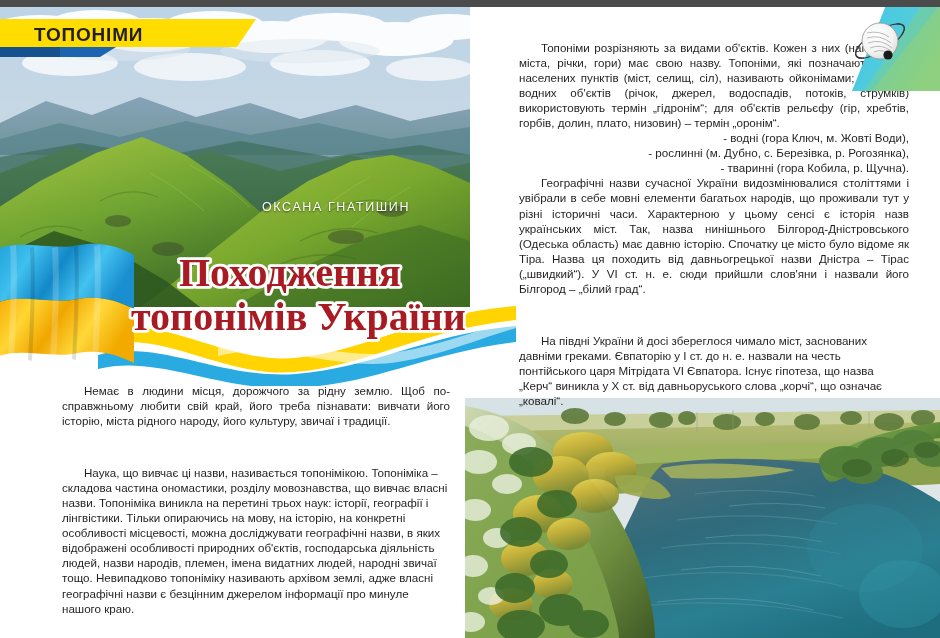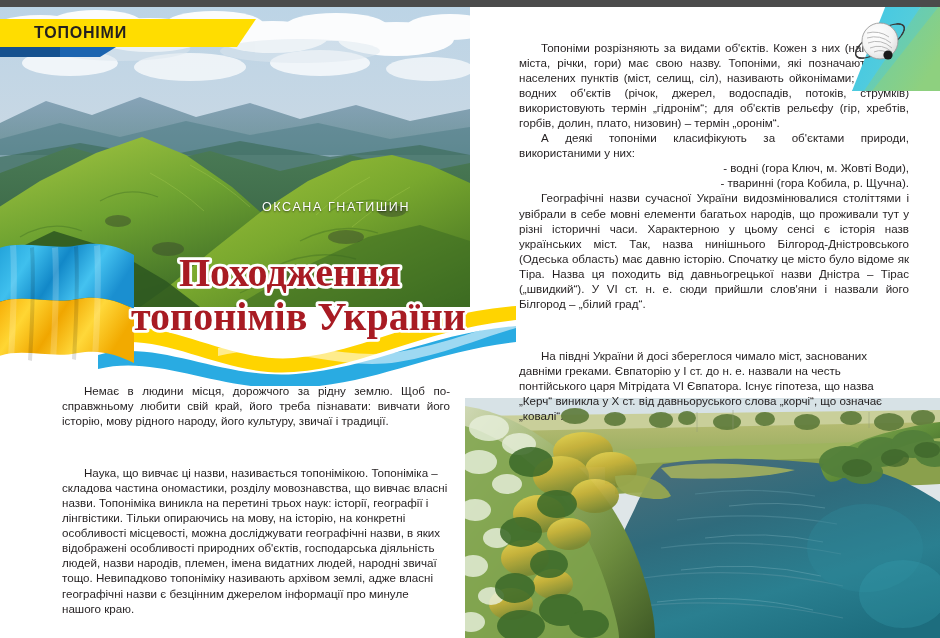--- a/index.html
+++ b/index.html
@@ -45,21 +45,21 @@
   .banner-yellow {
     position: absolute;
     left: 0; top: 0;
     width: 256px; height: 28px;
     background: #ffdd00;
     clip-path: polygon(0 0, 256px 0, 237px 28px, 0 28px);
   }
   .banner-label {
     position: absolute;
     left: 34px; top: 5px;
-    font-size: 16px;
+    font-size: 19px;
     font-weight: bold;
     letter-spacing: 0.8px;
     color: #231f20;
     white-space: nowrap;
   }
   .banner-blue {
     position: absolute;
     left: 0; top: 28px;
     width: 116px; height: 10px;
     background: #1b64b0;
@@ -346,29 +346,29 @@
         <path d="M56 47 q9 -4 16 3"></path>
       </g>
       <ellipse cx="62" cy="36" rx="28" ry="10" transform="rotate(-32 62 36)" fill="none" stroke="#3a3a3a" stroke-width="1.2" stroke-dasharray="20 44" stroke-dashoffset="10"></ellipse>
       <circle cx="70" cy="50" r="4.6" fill="#1a1a1a"></circle>
     </g>
   </svg>
 </div>
 
 <div class="col col-right">
   <p>Топоніми розрізняють за видами об'єктів. Кожен з них (наприклад, міста, річки, гори) має свою назву. Топоніми, які позначають назви населених пунктів (міст, селищ, сіл), називають ойконімами; для назв водних об'єктів (річок, джерел, водоспадів, потоків, струмків) використовують термін „гідронім“; для об'єктів рельєфу (гір, хребтів, горбів, долин, плато, низовин) – термін „оронім“.</p>
-  <p>А деякі топоніми класифікують за об'єктами природи, використаними у них:</p>
   <p class="bullet">- водні (гора Ключ, м. Жовті Води),</p>
+  <p class="bullet">- рослинні (м. Дубно, с. Березівка, р. Рогозянка),</p>
   <p class="bullet">- тваринні (гора Кобила, р. Щучна).</p>
   <p>Географічні назви сучасної України видозмінювалися століттями і увібрали в себе мовні елементи багатьох народів, що проживали тут у різні історичні часи. Характерною у цьому сенсі є історія назв українських міст. Так, назва нинішнього Білгород-Дністровського (Одеська область) має давню історію. Спочатку це місто було відоме як Тіра. Назва ця походить від давньогрецької назви Дністра – Тірас („швидкий“). У VI ст. н. е. сюди прийшли слов'яни і назвали його Білгород – „білий град“.</p>
   <p>На півдні України й досі збереглося чимало міст, заснованих давніми греками. Євпаторію у I ст. до н. е. назвали на честь понтійського царя Мітрідата VI Євпатора. Існує гіпотеза, що назва „Керч“ виникла у X ст. від давньоруського слова „корчі“, що означає „ковалі“.</p>
 </div>
 
 <div class="col col-left">
-  <p>Немає в людини місця, дорожчого за рідну землю. Щоб по-справжньому любити свій край, його треба пізнавати: вивчати його історію, мову рідного народу, його культуру, звичаї і традиції.</p>
+  <p>Немає в людини місця, дорожчого за рідну землю. Щоб по-справжньому любити свій край, його треба пізнавати: вивчати його історію, міста рідного народу, його культуру, звичаї і традиції.</p>
   <p>Наука, що вивчає ці назви, називається топонімікою. Топоніміка – складова частина ономастики, розділу мовознавства, що вивчає власні назви. Топоніміка виникла на перетині трьох наук: історії, географії і лінгвістики. Тільки опираючись на мову, на історію, на конкретні особливості місцевості, можна досліджувати географічні назви, в яких відображені особливості природних об'єктів, господарська діяльність людей, назви народів, племен, імена видатних людей, народні звичаї тощо. Невипадково топоніміку називають архівом землі, адже власні географічні назви є безцінним джерелом інформації про минуле нашого краю.</p>
 </div>
 
 <div class="river-photo">
   <svg width="475" height="240" viewBox="0 0 475 240" xmlns="http://www.w3.org/2000/svg">
     <defs>
       <linearGradient id="waterG" x1="0.2" y1="0" x2="0.8" y2="1">
         <stop offset="0%" stop-color="#4e6f7a"></stop>
         <stop offset="35%" stop-color="#2f6b7c"></stop>
         <stop offset="70%" stop-color="#2a7f90"></stop>

